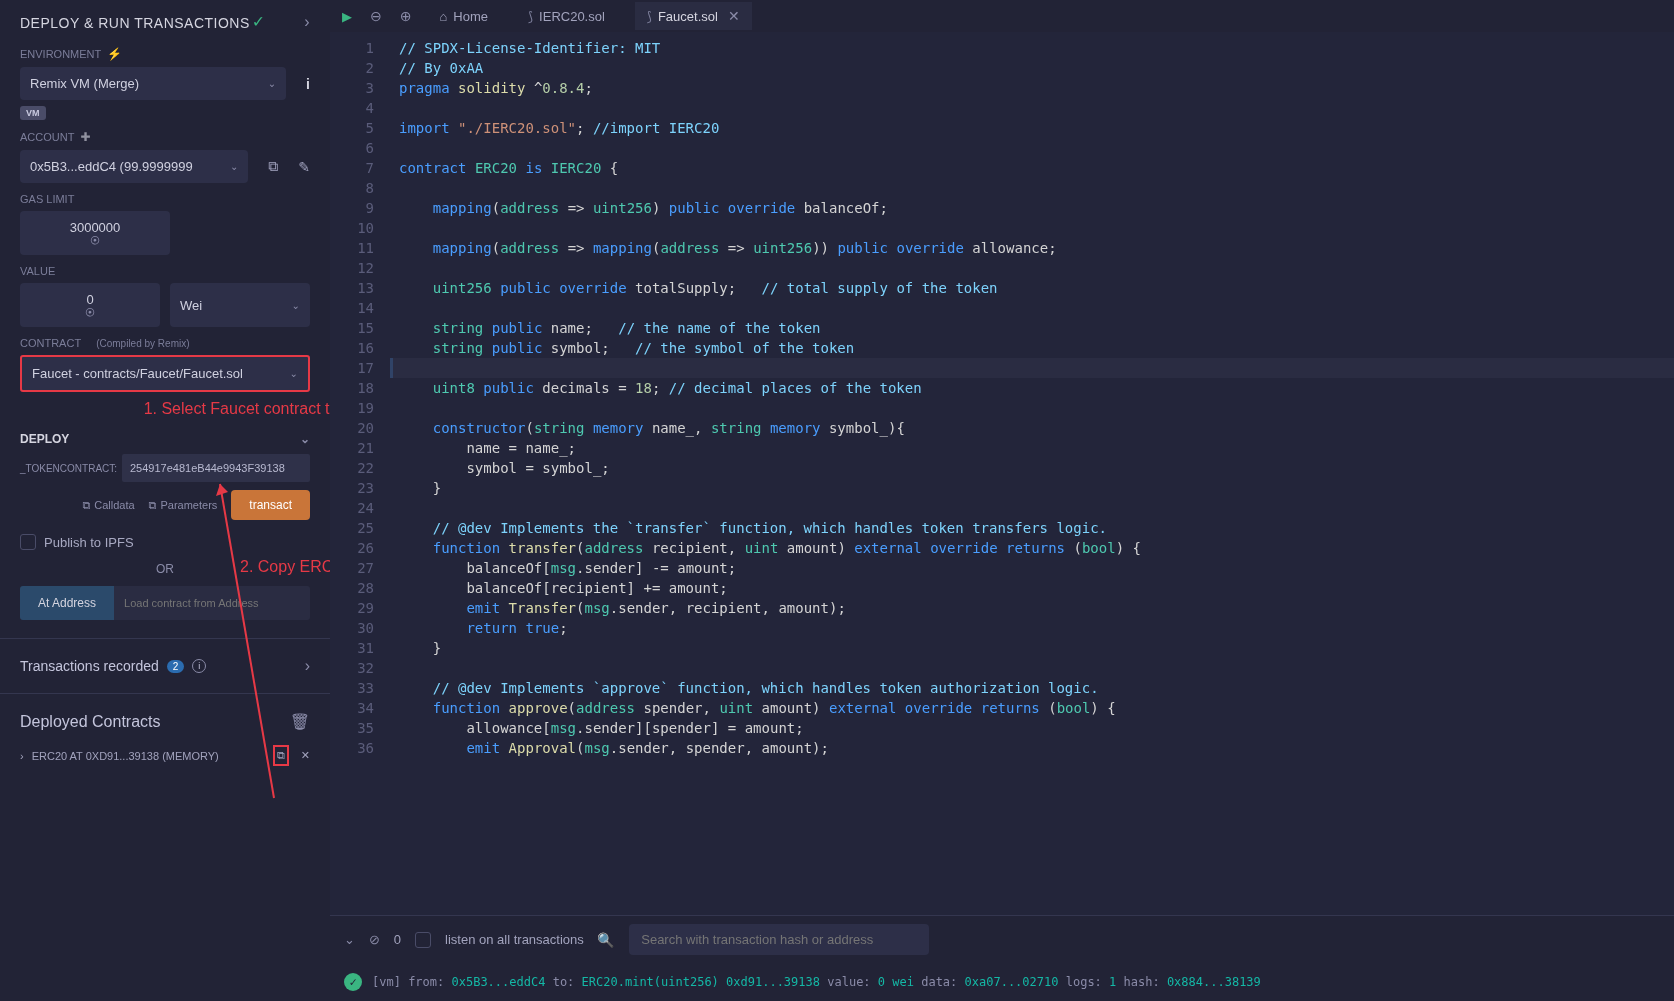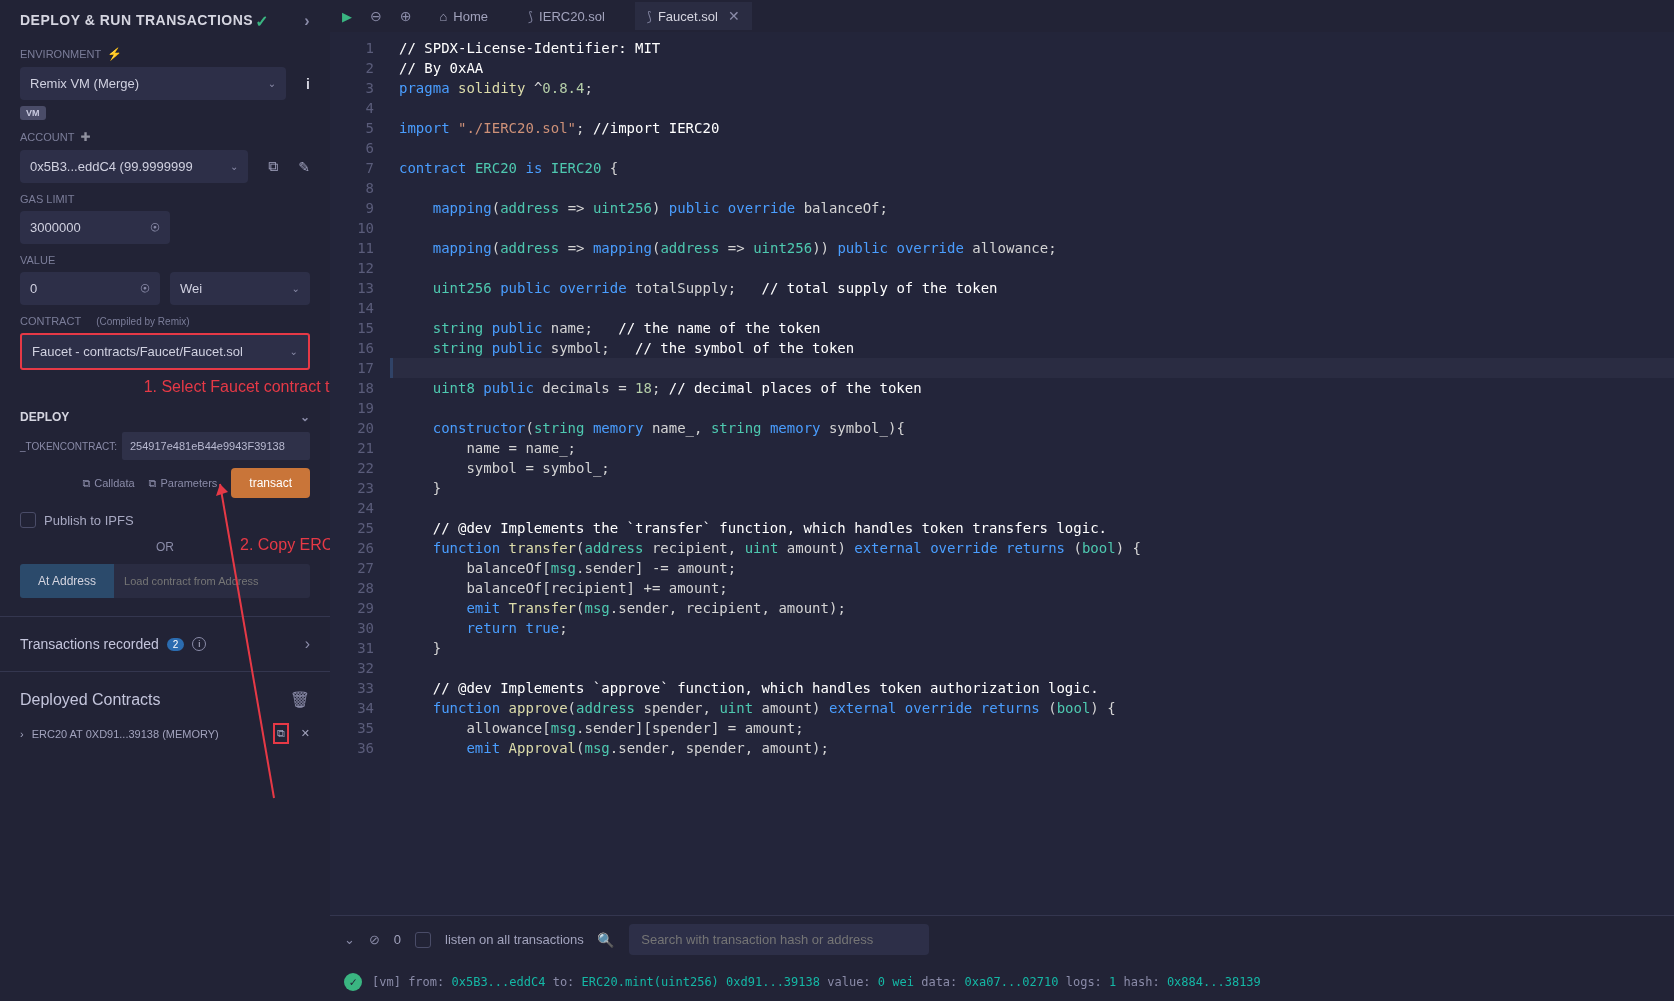--- a/index.html
+++ b/index.html
@@ -1,29 +1,29 @@
 <!DOCTYPE html>
 <html><head>
 <meta charset="utf-8">
 <style>
 * { margin: 0; padding: 0; box-sizing: border-box; }
 body { font-family: -apple-system, "Segoe UI", sans-serif; background: #23253a; color: #a2a3bd; width: 1674px; height: 1001px; overflow: hidden; display: flex; font-size: 13px; }
 .sidebar { width: 330px; background: #222336; padding: 12px 20px; overflow-y: auto; flex-shrink: 0; }
-.panel-header { display: flex; align-items: flex-start; gap: 2px; margin-bottom: 16px; font-size: 14px; font-weight: 700; color: #d5d5e0; letter-spacing: 0.5px; }
+.panel-header { display: flex; align-items: flex-end; gap: 2px; margin-bottom: 16px; font-size: 14px; font-weight: 400; color: #d5d5e0; letter-spacing: 0.5px; }
 .check-icon { color: #3ab581; font-size: 16px; }
 .chev { color: #8a8ba8; font-size: 16px; margin-left: auto; }
 .section-label { font-size: 11px; color: #7b7d99; display: flex; align-items: center; gap: 6px; margin: 10px 0 6px; }
 .plug-icon, .plus-icon { color: #90919f; font-size: 12px; }
 .select-row { display: flex; align-items: center; gap: 20px; }
 .select { flex: 1; background: #2d2f48; border: none; color: #d0d1e0; padding: 9px 10px; border-radius: 4px; display: flex; align-items: center; justify-content: space-between; cursor: pointer; font-size: 13px; }
 .select .caret { color: #8a8ba8; font-size: 10px; }
 .info-icon { color: #d5d5e0; font-size: 14px; font-weight: bold; cursor: pointer; }
 .badge-vm { background: #4a4c68; color: #c8c9df; font-size: 9px; padding: 2px 6px; border-radius: 3px; display: inline-block; margin-top: 6px; font-weight: 600; }
 .icon-btn { color: #a5a6c2; cursor: pointer; font-size: 14px; }
-.numinput { background: #2d2f48; border: none; color: #d0d1e0; padding: 9px 10px; border-radius: 4px; font-size: 13px; width: 100%; display: flex; justify-content: space-between; align-items: center; }
+.numinput { background: #2d2f48; border: none; color: #d0d1e0; padding: 9px 10px; border-radius: 4px; font-size: 13px; width: 100%; display: flex; justify-content: space-between; align-items: center; flex-direction: column; }
 .value-row { display: flex; gap: 10px; }
 .value-row .numinput { flex: 1; }
 .value-row .select { flex: 1; }
 .hl-red { border: 2px solid #e63946; border-radius: 3px; }
 .red-text { color: #e63946; font-size: 16px; font-weight: 500; }
 .deploy-label { font-size: 12px; color: #d5d5e0; font-weight: 600; margin: 14px 0 8px; display: flex; align-items: center; gap: 6px; }
 .param-row { display: flex; align-items: center; gap: 4px; margin-bottom: 6px; }
 .param-label { font-size: 10px; color: #8a8ba8; width: 98px; }
 .param-input { flex: 1; background: #2f3149; border: none; color: #b8b9d0; padding: 8px 8px; font-size: 11px; border-radius: 2px; }
 .action-row { display: flex; align-items: center; gap: 14px; margin: 8px 0 14px; justify-content: flex-end; }
@@ -50,21 +50,21 @@
 .tab { display: flex; align-items: center; gap: 6px; font-size: 13px; color: #a2a3bd; padding: 6px 12px; cursor: pointer; }
 .tab.active { background: #2a2c42; color: #d5d5e0; }
 .sol-icon { color: #7b7d99; }
 .close-x { color: #8a8ba8; font-size: 14px; margin-left: 4px; }
 .editor { flex: 1; display: flex; background: #23253a; overflow: hidden; font-family: Consolas, Monaco, monospace; font-size: 14px; line-height: 20px; }
 .gutter { width: 60px; text-align: right; color: #5a5c7a; padding: 6px 16px 6px 0; user-select: none; }
 .gutter div { height: 20px; }
 .code { flex: 1; padding: 6px 0; color: #d4d4d4; position: relative; }
 .code-line { height: 20px; white-space: pre; padding-left: 6px; border-left: 3px solid transparent; }
 .hl-line { background: #2a2c42; border-left: 3px solid #4a9eff33; }
-.c-cm { color: #ffffff; }
+.c-cm { color: #7dd3fc; }
 .c-kw { color: #4a9eff; }
 .c-fn { color: #dcdcaa; }
 .c-ty { color: #4ec9b0; }
 .c-st { color: #ce9178; }
 .c-nu { color: #b5cea8; }
 .c-op { color: #d4d4d4; }
 .bottom-bar { background: #222336; padding: 8px 14px; display: flex; align-items: center; gap: 14px; font-size: 13px; color: #a2a3bd; border-top: 1px solid #34364f; }
 .chevs { color: #8a8ba8; }
 .search-box { flex: 1; max-width: 300px; background: #2d2f48; border: none; padding: 8px 12px; color: #a2a3bd; border-radius: 4px; font-size: 13px; }
 .term-line { background: #222336; padding: 10px 14px; display: flex; align-items: center; gap: 10px; font-family: Consolas, monospace; font-size: 12px; color: #a2a3bd; }

